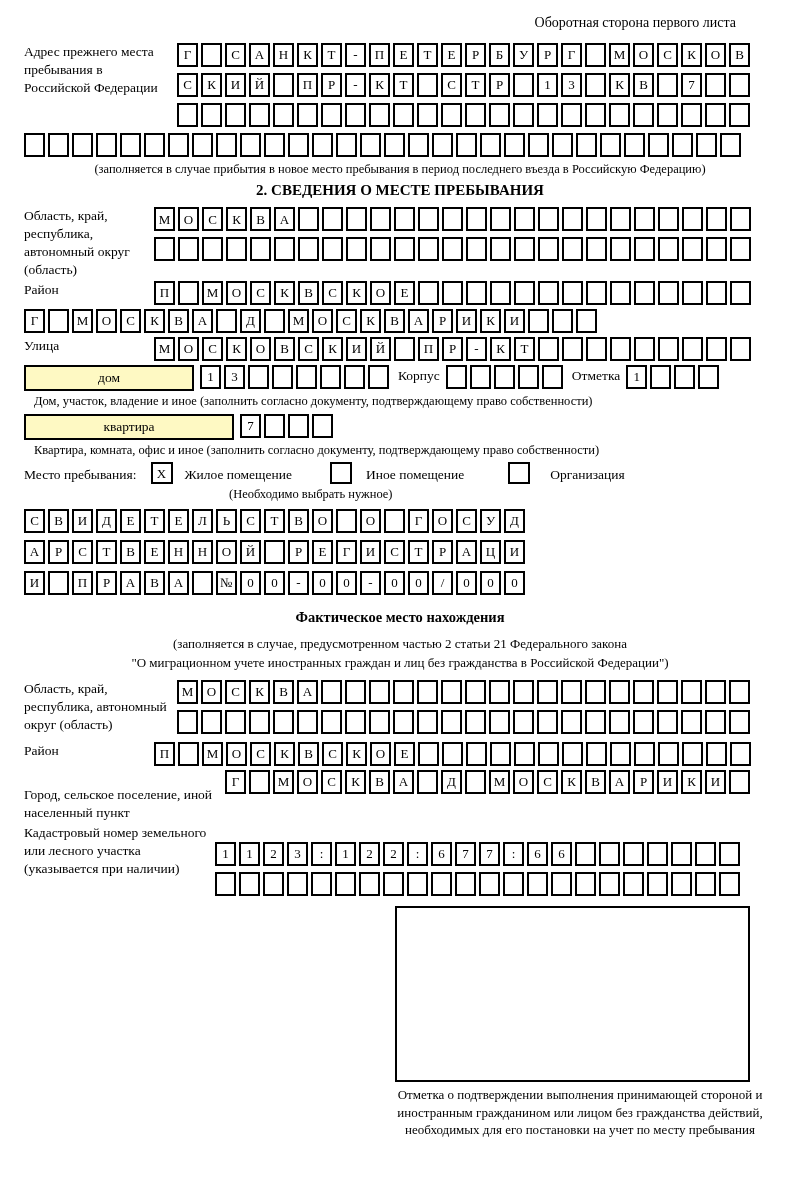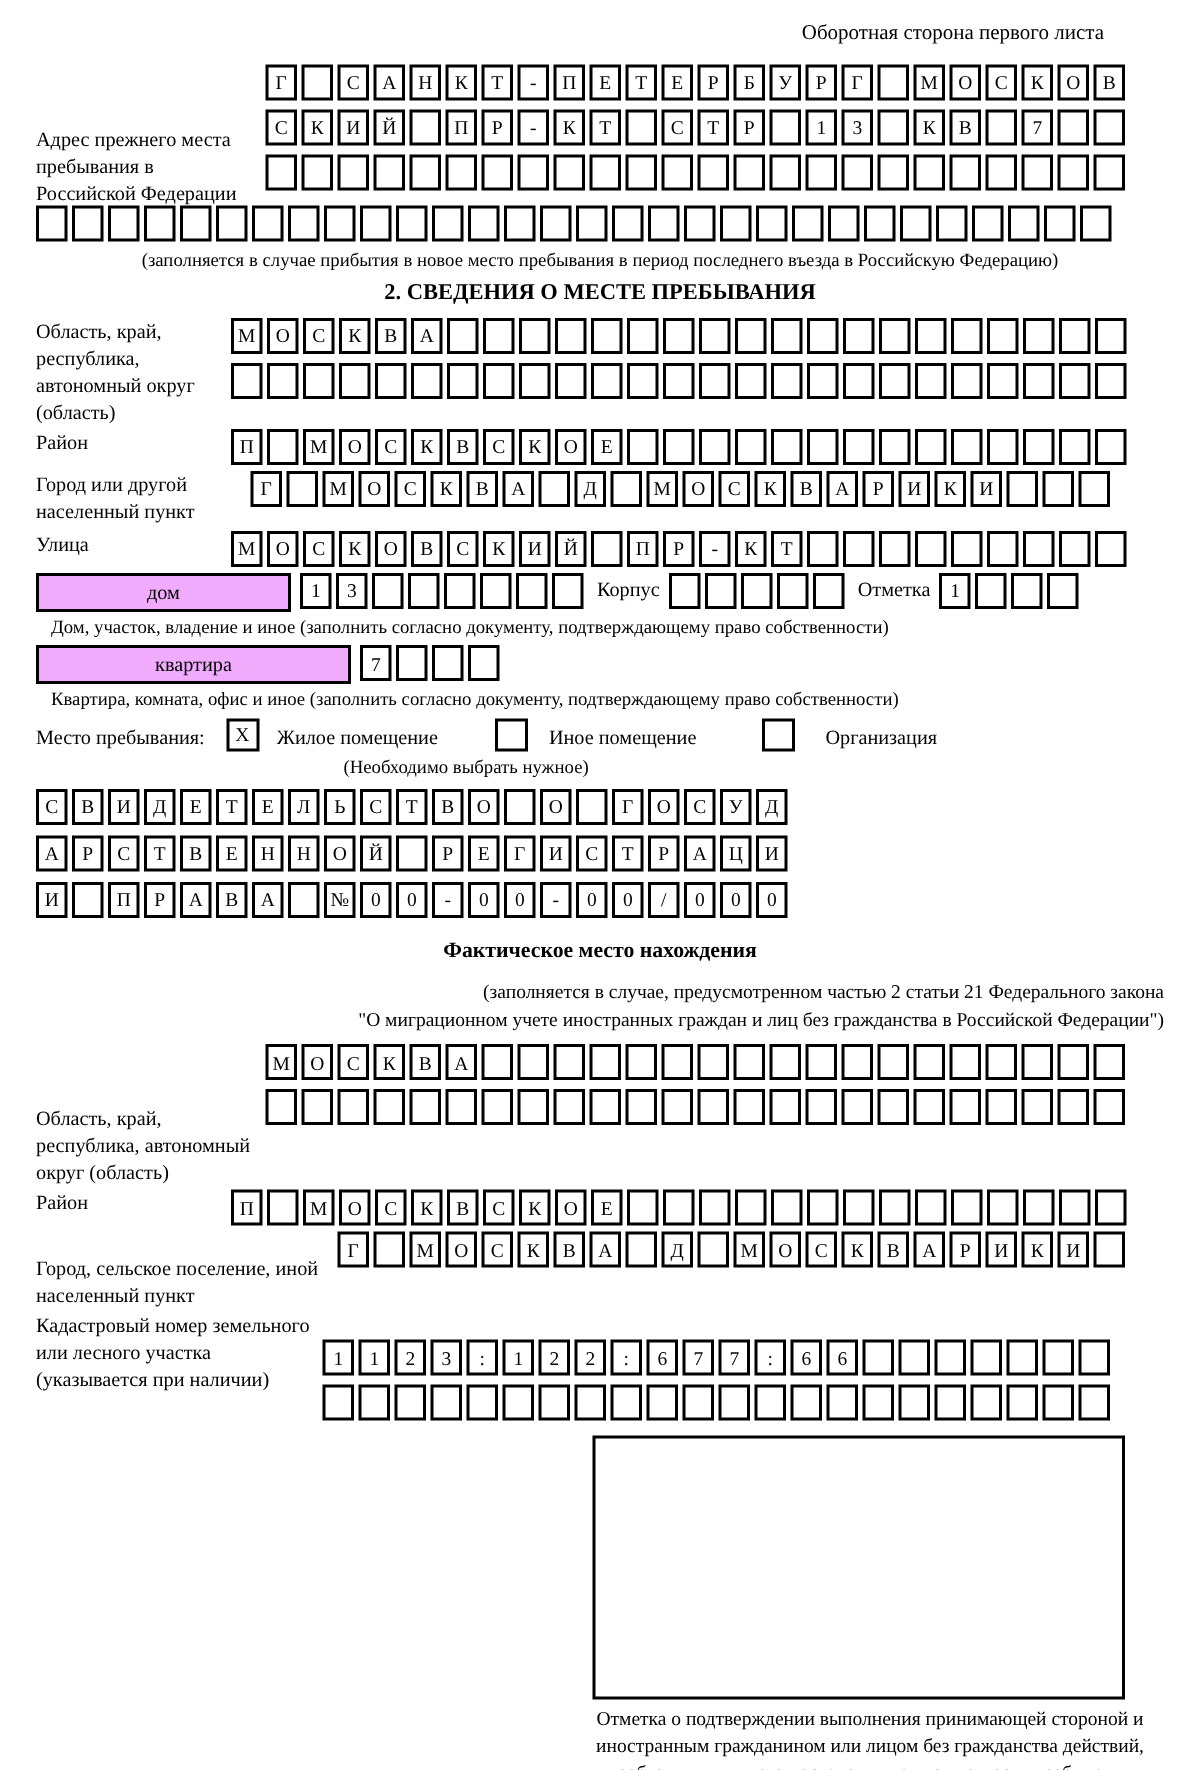--- a/index.html
+++ b/index.html
@@ -6,53 +6,53 @@
   body{
     width:800px;height:1180px;box-sizing:border-box;
     padding:14px 24px 0 24px;
     background:#fff;color:#000;
     font-family:"Liberation Serif","DejaVu Serif",serif;
     font-size:13.5px;line-height:1.33;overflow:hidden;
   }
   .header-note{text-align:right;margin-right:40px;font-size:14px;margin-bottom:10px;}
   .flex{display:flex;align-items:flex-start;}
   .label{flex:0 0 auto;margin-right:6px;}
-  .w124{width:124px;} .w137{width:137px;} .w147{width:147px;margin-top:41px;}
+  .w124{width:124px;} .w137{width:137px;} .w147{width:147px;}
   .w185{width:185px;} .w195{width:195px;margin-top:16px;} .w220{width:220px;}
   .rows .cellrow{margin-bottom:6px;}
   .rows.wide .cellrow{margin-bottom:7px;}
   .cellrow{display:flex;}
   .cell{
     width:17px;height:20px;border:2px solid #000;margin-right:3px;
     display:flex;align-items:center;justify-content:center;
     font-size:13px;flex:0 0 auto;background:#fff;
   }
   .fullrow{margin-bottom:4px;}
   .caption{font-size:12.5px;margin-bottom:4px;}
   .center{text-align:center;}
   .h2{font-weight:bold;font-size:15px;text-align:center;margin:2px 0 6px 0;}
   .h3{font-weight:bold;font-size:14.5px;text-align:center;margin:6px 0 8px 0;}
   .named-box{
     border:2px solid #000;height:22px;display:flex;align-items:center;justify-content:center;
-    flex:0 0 auto;background:#f0abfc;
+    flex:0 0 auto;background:#fef9c3;
   }
   .house-box{width:166px;margin-right:6px;}
   .apt-box{width:206px;margin-right:6px;}
   .inline-label{margin:2px 6px 0 6px;flex:0 0 auto;}
   .mb4{margin-bottom:4px;} .mb2{margin-bottom:2px;}
   .house-caption{margin-left:10px;margin-top:2px;}
   .stay-row{align-items:flex-end;margin-top:2px;}
   .checkbox{
     width:18px;height:18px;border:2px solid #000;display:inline-flex;
     align-items:center;justify-content:center;font-size:13px;flex:0 0 auto;background:#fff;
   }
   .cb1{margin:0 12px 0 8px;} .cb2{margin:0 14px 0 38px;} .cb3{margin:0 20px 0 44px;}
   .stay-note{margin-left:205px;margin-top:2px;margin-bottom:6px;}
   .doc-block{margin-bottom:2px;}
-  .fact-note{font-size:13px;text-align:right;margin:0 0 2px 0;}
+  .fact-note{font-size:13px;text-align:center;margin:0 0 2px 0;}
   .cad-rows{padding-top:18px;}
   .confirm-box{
     margin-left:371px;margin-top:4px;width:351px;height:172px;
     border:2px solid #000;background:#fff;
   }
   .confirm-note{
     margin-left:336px;margin-top:4px;width:440px;text-align:center;
     font-size:13px;line-height:1.38;
   }
 </style>
@@ -265,21 +265,20 @@
       <span class="cell"></span>
       <span class="cell"></span>
       <span class="cell"></span>
       <span class="cell"></span>
       <span class="cell"></span>
       <span class="cell"></span>
     </div>
 </div>
 
 <div class="flex mb4">
-  <div class="label w137">Город или другой населенный пункт</div>
   <div class="cellrow">
       <span class="cell">Г</span>
       <span class="cell"></span>
       <span class="cell">М</span>
       <span class="cell">О</span>
       <span class="cell">С</span>
       <span class="cell">К</span>
       <span class="cell">В</span>
       <span class="cell">А</span>
       <span class="cell"></span>

